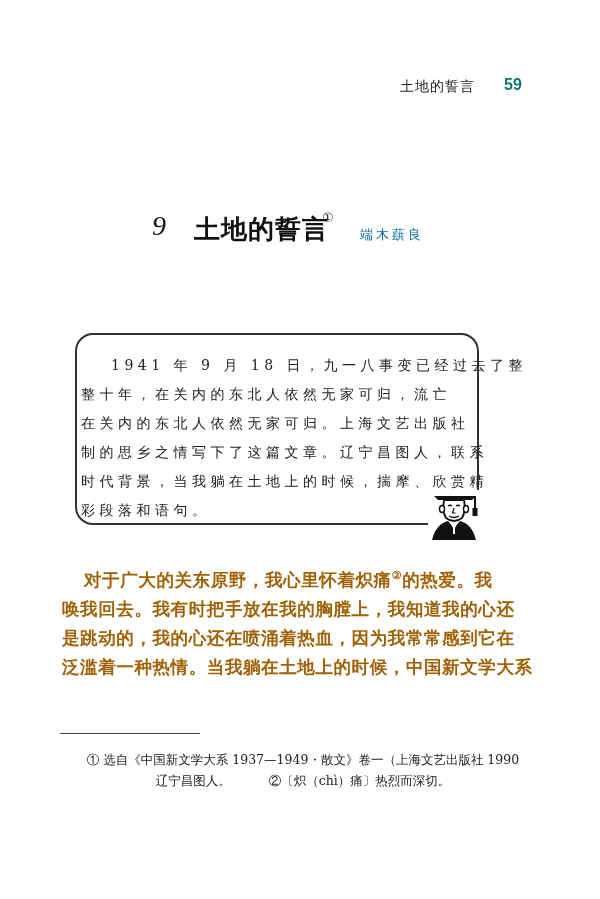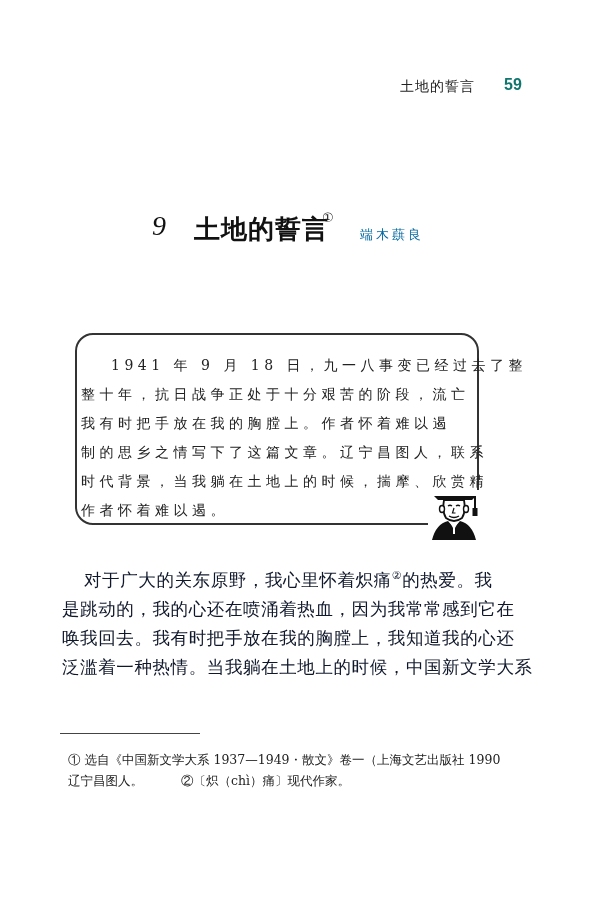--- a/index.html
+++ b/index.html
@@ -19,54 +19,54 @@
   .intro-box { position: absolute; left: 75px; top: 333px; width: 404px; height: 192px;
                border: 2px solid #333; border-radius: 18px; box-sizing: border-box; }
   .intro-text { position: absolute; left: 4px; top: 16px; width: 372px; font-size: 14px; line-height: 29px;
                 letter-spacing: 4.5px; color: #222; text-align: justify; }
   .intro-text .line { display: block; white-space: nowrap; }
   .intro-text .line.first { padding-left: 30px; }
 
   .mascot { position: absolute; left: 428px; top: 490px; width: 58px; height: 50px; background: #fff; }
 
   .body-text { position: absolute; left: 76px; top: 566px; width: 468px; font-size: 17.5px; line-height: 29px;
-               letter-spacing: 0.6px; color: #0f172a; }
+               letter-spacing: 0.6px; color: #a16207; font-weight: bold; }
   .body-text .line { display: block; white-space: nowrap; }
   .body-text .line.first { padding-left: 8px; }
   .body-text .line.cont { margin-left: -14px; }
   .sup { font-size: 11px; vertical-align: super; line-height: 0; }
 
   .footnote-rule { position: absolute; left: 60px; top: 733px; width: 140px; height: 1px; background: #444; }
   .footnotes { position: absolute; left: 68px; top: 749px; width: 470px; font-size: 12.5px; line-height: 21px; color: #222; }
-  .footnotes .line { display: block; white-space: nowrap; }
+  .footnotes .line { display: block; white-space: nowrap; text-align: center; }
   .footnotes .gap { display: inline-block; width: 38px; }
 </style>
 </head>
 <body>
 
 <div class="running-header">
   <span class="rh-title">土地的誓言</span>
   <span class="rh-page">59</span>
 </div>
 
 <div class="lesson-title">
   <span class="num">9</span>
   <span class="title">土地的誓言</span>
   <span class="title-note">①</span>
   <span class="author">端木蕻良</span>
 </div>
 
 <div class="intro-box">
   <div class="intro-text">
     <span class="line first">1941 年 9 月 18 日，九一八事变已经过去了整</span>
-    <span class="line">整十年，抗日战争正处于十分艰苦的阶段，流亡</span>
-    <span class="line">我有时把手放在我的胸膛上。作者怀着难以遏</span>
+    <span class="line">整十年，在关内的东北人依然无家可归，流亡</span>
+    <span class="line">在关内的东北人依然无家可归。上海文艺出版社</span>
     <span class="line">制的思乡之情写下了这篇文章。辽宁昌图人，联系</span>
     <span class="line">时代背景，当我躺在土地上的时候，揣摩、欣赏精</span>
-    <span class="line">作者怀着难以遏。</span>
+    <span class="line">彩段落和语句。</span>
   </div>
 </div>
 
 <div class="mascot">
   <svg width="58" height="50" viewBox="0 0 58 50">
     <polygon points="6,6 48,6 44,10 10,10" fill="#111"></polygon>
     <rect x="46" y="6" width="2" height="14" fill="#111"></rect>
     <rect x="44.5" y="18" width="5" height="8" fill="#111"></rect>
     <path d="M16,10 Q14,22 18,28 Q26,34 34,28 Q38,22 36,10 Z" fill="#fff" stroke="#111" stroke-width="1.8"></path>
     <ellipse cx="14" cy="19" rx="2.5" ry="3.5" fill="#fff" stroke="#111" stroke-width="1.4"></ellipse>
@@ -76,23 +76,23 @@
     <path d="M26,18 l-1.5,5 h3" stroke="#111" stroke-width="1.2" fill="none"></path>
     <path d="M21,26 q5,3 10,0" stroke="#111" stroke-width="1.4" fill="none"></path>
     <path d="M4,50 Q8,34 20,31 L26,38 L32,31 Q44,34 48,50 Z" fill="#111"></path>
     <polygon points="22,32 26,40 30,32 26,35" fill="#fff"></polygon>
     <rect x="25" y="36" width="2" height="8" fill="#fff"></rect>
   </svg>
 </div>
 
 <div class="body-text">
   <span class="line first"><span>对于广大的关东原野，我心里怀着炽痛</span><span class="sup">②</span><span>的热爱。我</span></span>
+  <span class="line cont">唤我回去。我有时把手放在我的胸膛上，我知道我的心还</span>
   <span class="line cont">是跳动的，我的心还在喷涌着热血，因为我常常感到它在</span>
-  <span class="line cont">唤我回去。我有时把手放在我的胸膛上，我知道我的心还</span>
   <span class="line cont">泛滥着一种热情。当我躺在土地上的时候，中国新文学大系</span>
 </div>
 
 <div class="footnote-rule"></div>
 
 <div class="footnotes">
   <span class="line">① 选自《中国新文学大系 1937—1949・散文》卷一（上海文艺出版社 1990</span>
-  <span class="line"><span>辽宁昌图人。</span><span class="gap"></span><span>②〔炽（chì）痛〕现代作家。</span></span>
+  <span class="line"><span>辽宁昌图人。</span><span class="gap"></span><span>②〔炽（chì）痛〕热烈而深切。</span></span>
 </div>
 
 </body></html>

